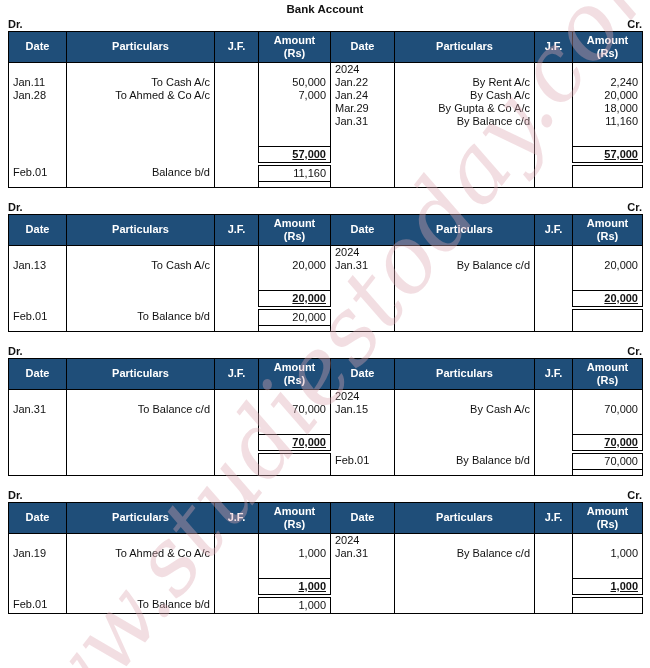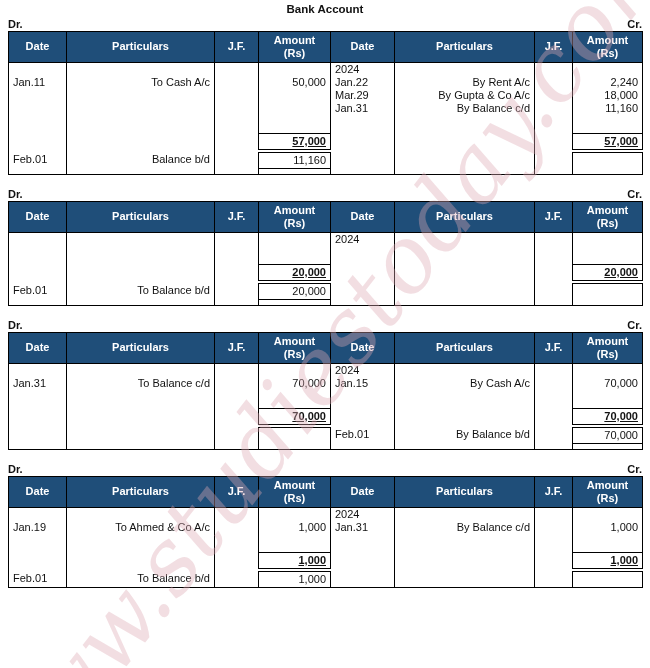--- a/index.html
+++ b/index.html
@@ -102,20 +102,30 @@
     <td class="c-date">Jan.11</td>
     <td class="c-part">To Cash A/c</td>
     <td class="c-jf"></td>
     <td class="c-amt">50,000</td>
     <td class="c-date">Jan.22</td>
     <td class="c-part">By Rent A/c</td>
     <td class="c-jf"></td>
     <td class="c-amt">2,240</td>
   </tr>
 
+  <tr class="r-entry">
+    <td class="c-date">Jan.28</td>
+    <td class="c-part">To Ahmed &amp; Co A/c</td>
+    <td class="c-jf"></td>
+    <td class="c-amt">7,000</td>
+    <td class="c-date">Jan.24</td>
+    <td class="c-part">By Cash A/c</td>
+    <td class="c-jf"></td>
+    <td class="c-amt">20,000</td>
+  </tr>
 
 
   <tr class="r-entry">
     <td class="c-date"></td>
     <td class="c-part"></td>
     <td class="c-jf"></td>
     <td class="c-amt"></td>
     <td class="c-date">Mar.29</td>
     <td class="c-part">By Gupta &amp; Co A/c</td>
     <td class="c-jf"></td>
@@ -219,20 +229,30 @@
     <td class="c-date"></td>
     <td class="c-part"></td>
     <td class="c-jf"></td>
     <td class="c-amt"></td>
     <td class="c-date">2024</td>
     <td class="c-part"></td>
     <td class="c-jf"></td>
     <td class="c-amt"></td>
   </tr>
 
+  <tr class="r-entry">
+    <td class="c-date">Jan.13</td>
+    <td class="c-part">To Cash A/c</td>
+    <td class="c-jf"></td>
+    <td class="c-amt">20,000</td>
+    <td class="c-date">Jan.31</td>
+    <td class="c-part">By Balance c/d</td>
+    <td class="c-jf"></td>
+    <td class="c-amt">20,000</td>
+  </tr>
 
   <tr class="r-gap">
     <td class="c-date"></td>
     <td class="c-part"></td>
     <td class="c-jf"></td>
     <td class="c-amt"></td>
     <td class="c-date"></td>
     <td class="c-part"></td>
     <td class="c-jf"></td>
     <td class="c-amt"></td>

